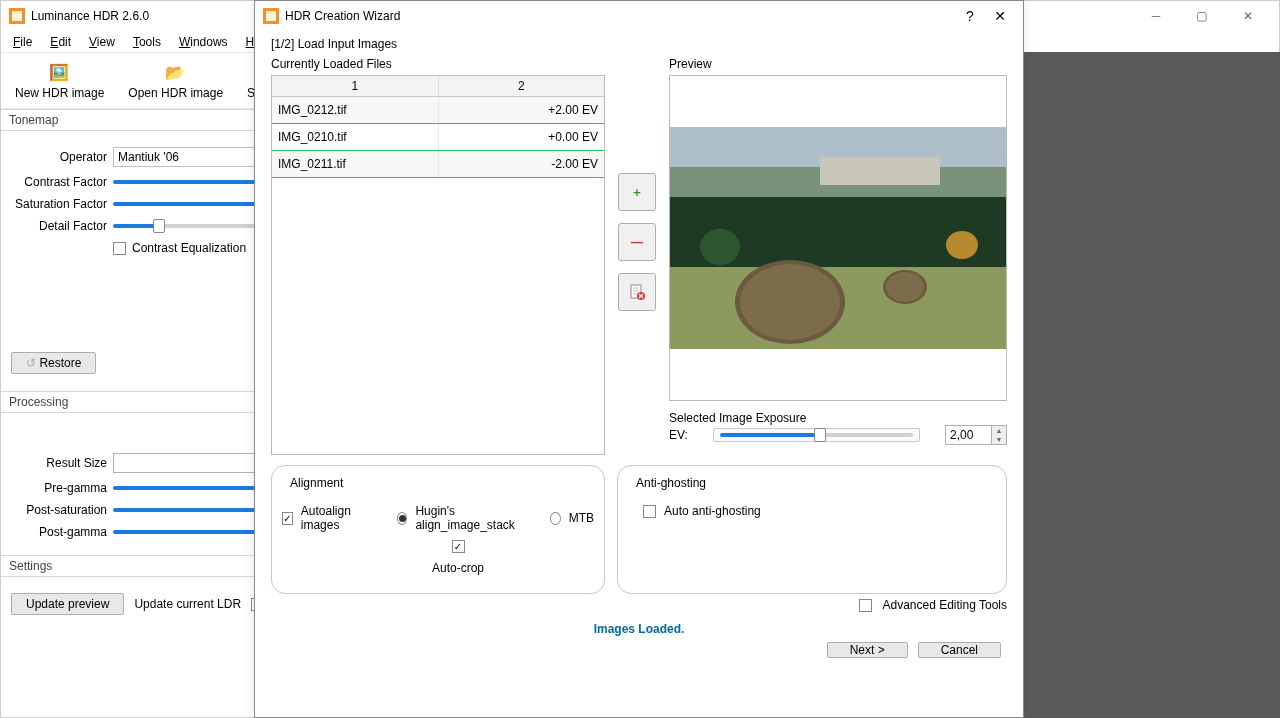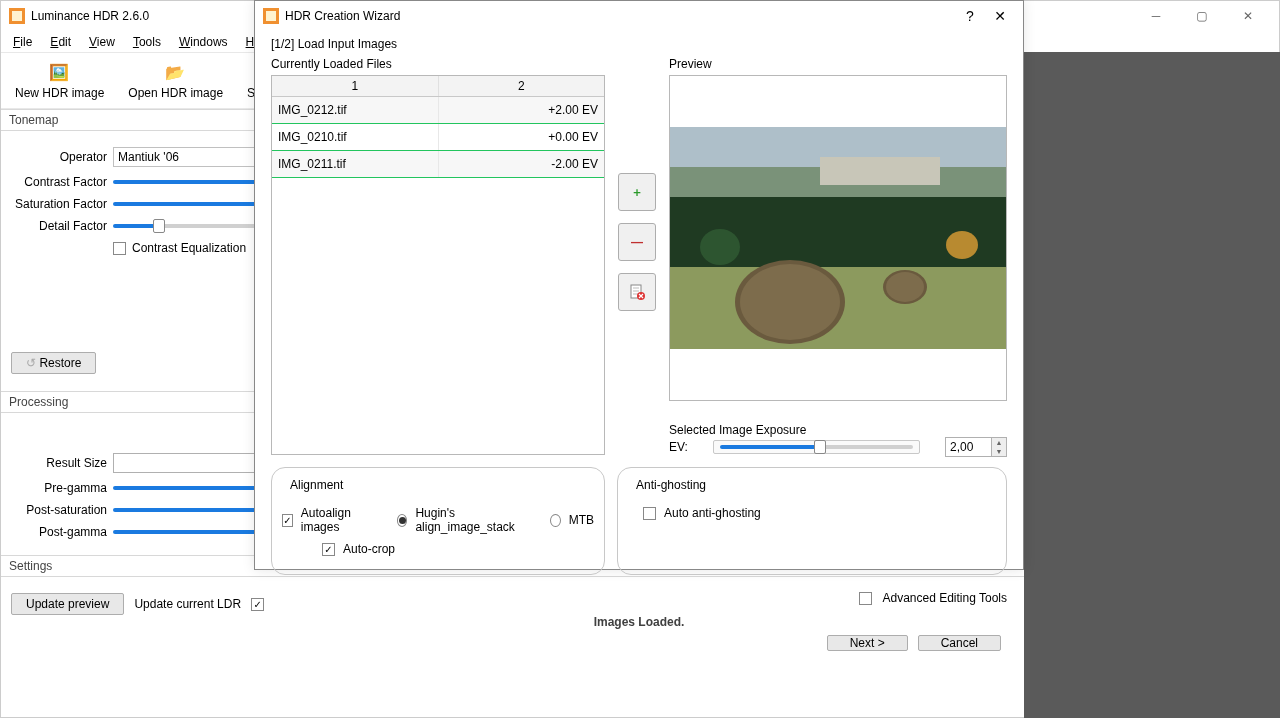--- a/index.html
+++ b/index.html
@@ -28,21 +28,21 @@
 .radio { width: 13px; height: 13px; border: 1px solid #888; border-radius: 50%; display: inline-flex; align-items: center; justify-content: center; background: #fff; }
 .radio.checked::after { content: ""; width: 7px; height: 7px; background: #333; border-radius: 50%; }
 .btn { border: 1px solid #adadad; background: #e8e8e8; padding: 3px 14px; border-radius: 2px; }
 .nav-arrow { width: 24px; height: 24px; border: 1px solid #b8b8b8; background: #eee; display: flex; align-items: center; justify-content: center; color: #888; }
 .text-input { border: 1px solid #b0b0b0; padding: 2px 4px; background: #fff; }
 .spinner { display: flex; align-items: stretch; }
 .spinner input { width: 46px; text-align: left; padding: 2px 4px; border: 1px solid #b0b0b0; border-right: none; }
 .spinner .arrows { width: 16px; border: 1px solid #b0b0b0; display: flex; flex-direction: column; }
 .spinner .arrows div { flex: 1; font-size: 7px; display: flex; align-items: center; justify-content: center; color: #666; background: #eee; }
 
-.dialog { position: absolute; left: 254px; top: 0; width: 770px; height: 570px; background: #fff; border: 1px solid #888; box-shadow: 0 0 12px rgba(0,0,0,.1); }
+.dialog { position: absolute; left: 254px; top: 0; width: 770px; height: 718px; background: #fff; border: 1px solid #888; box-shadow: 0 0 12px rgba(0,0,0,.1); }
 .dlg-titlebar { height: 30px; display: flex; align-items: center; padding: 0 8px; }
 .dlg-titlebar .title { flex: 1; }
 .dlg-body { padding: 6px 16px 10px 16px; }
 .step-label { margin-bottom: 6px; }
 .cols { display: flex; gap: 12px; }
 .col-left { width: 334px; }
 .col-mid { width: 40px; display: flex; flex-direction: column; align-items: center; gap: 12px; padding-top: 116px; }
 .col-right { flex: 1; }
 .table { border: 1px solid #b8b8b8; height: 380px; overflow: hidden; }
 .thead { display: flex; background: #f3f3f3; border-bottom: 1px solid #c8c8c8; }
@@ -54,21 +54,21 @@
 .td2 { flex: 1; padding: 6px 6px; text-align: right; }
 .sq-btn { width: 38px; height: 38px; border: 1px solid #adadad; border-radius: 3px; background: #f0f0f0; display: flex; align-items: center; justify-content: center; font-size: 18px; }
 .preview-box { border: 1px solid #b8b8b8; height: 326px; position: relative; background: #fff; display:flex; align-items:center; justify-content:center; overflow:hidden;}
 .preview-img { width: 100%; height: 222px; }
 .preview-img svg{display:block;}
 .ev-row { display: flex; align-items: center; gap: 25px; }
 .ev-slider-box { flex:1; border:1px solid #c8c8c8; padding:4px 6px; background:#fafafa; border-radius:2px; }
 .grp { border: 1px solid #c8c8c8; border-radius: 14px; padding: 10px; margin-top: 10px; }
 .grp-title { margin: -18px 0 6px 4px; background: #fff; display: inline-block; padding: 0 4px; }
 .bottom-row { display: flex; gap: 12px; }
-.status-msg { text-align: center; color: #404040; font-weight: bold; margin: 10px 0 6px; }
+.status-msg { text-align: center; color: #0369a1; font-weight: bold; margin: 10px 0 6px; }
 .dlg-buttons { display: flex; justify-content: flex-end; gap: 10px; padding-right: 6px; margin-top: 6px; }
 .dlg-buttons .btn { padding: 0 22px; }
 </style>
 </head>
 <body>
 
 <div class="main-win">
   <div class="titlebar">
     <svg class="app-icon" viewBox="0 0 16 16">
         <rect width="16" height="16" fill="#f09030"></rect>
@@ -245,21 +245,21 @@
               <rect y="140" width="336" height="82" fill="#8c9a5e"></rect>
               <ellipse cx="120" cy="175" rx="55" ry="42" fill="#6a5a3e"></ellipse>
               <ellipse cx="120" cy="175" rx="50" ry="38" fill="#7d6c4c"></ellipse>
               <ellipse cx="235" cy="160" rx="22" ry="17" fill="#6a5a3e"></ellipse>
               <ellipse cx="235" cy="160" rx="19" ry="15" fill="#7d6c4c"></ellipse>
               <ellipse cx="292" cy="118" rx="16" ry="14" fill="#b88a30"></ellipse>
               <ellipse cx="50" cy="120" rx="20" ry="18" fill="#2d5530"></ellipse>
             </svg>
           </div>
         </div>
-        <div style="margin-top:22px;">Selected Image Exposure</div>
+        <div style="margin-top:10px;">Selected Image Exposure</div>
         <div class="ev-row">
           <span>EV:</span>
           <div class="ev-slider-box">
             <div class="slider" style="--p:52%">
                 <div class="thumb"></div>
               </div>
           </div>
           <div class="spinner">
             <input value="2,00" style="">
             <div class="arrows">
@@ -277,35 +277,35 @@
         <div class="form-row" style="gap:8px;">
           <span class="checkbox checked"></span>
           <span>Autoalign images</span>
           <span style="width:8px"></span>
           <span class="radio checked"></span>
           <span>Hugin's align_image_stack</span>
           <span style="width:6px"></span>
           <span class="radio"></span>
           <span>MTB</span>
         </div>
-        <div class="form-row" style="padding-left:40px;gap:8px;">
+        <div class="form-row" style="padding-left:40px;gap:8px;flex-direction:column;">
           <span class="checkbox checked"></span>
           <span>Auto-crop</span>
         </div>
       </div>
       <div class="grp" style="flex:1;">
         <div class="grp-title">Anti-ghosting</div>
         <div class="form-row" style="gap:8px;padding-left:15px;">
           <span class="checkbox"></span>
           <span>Auto anti-ghosting</span>
         </div>
       </div>
     </div>
 
-    <div class="form-row" style="justify-content:flex-end;gap:10px;margin-top:16px;">
+    <div class="form-row" style="justify-content:flex-end;gap:10px;margin-top:4px;">
       <span class="checkbox"></span>
       <span>Advanced Editing Tools</span>
     </div>
 
     <div class="status-msg">Images Loaded.</div>
 
     <div class="dlg-buttons">
       <button class="btn"><span>Next &gt;</span></button>
       <button class="btn">Cancel</button>
     </div>

